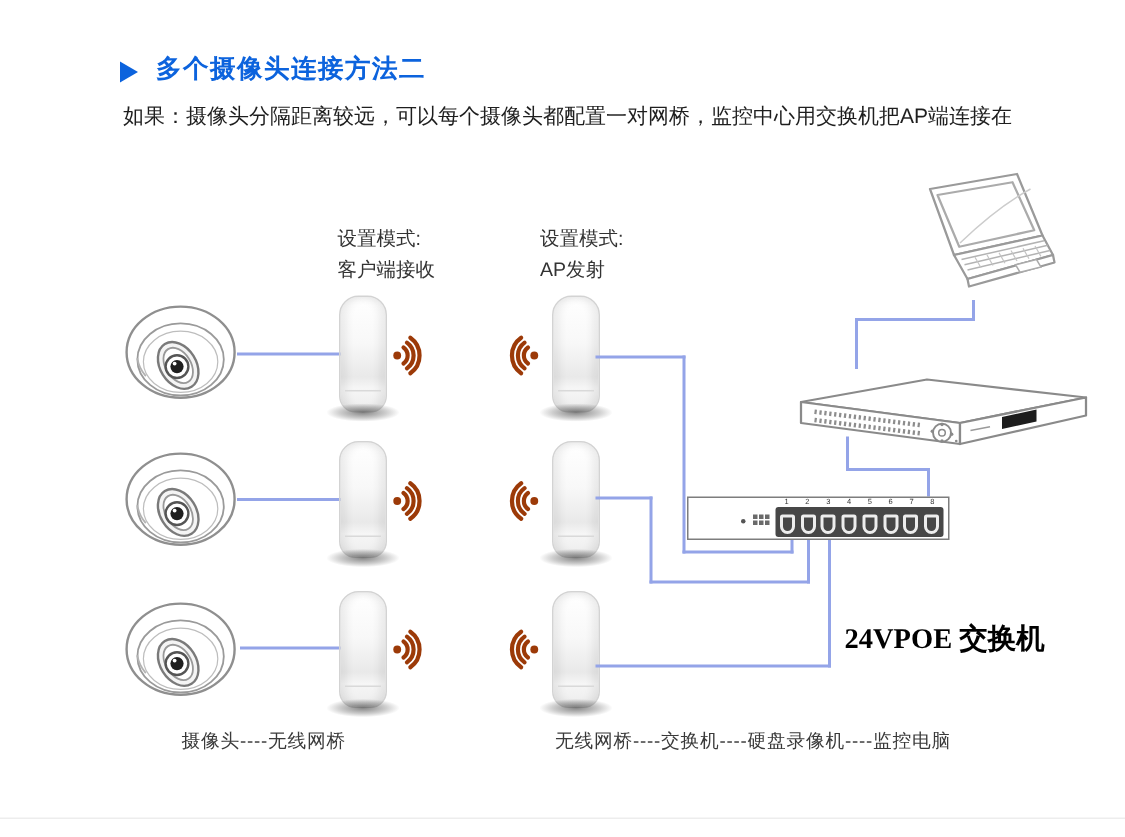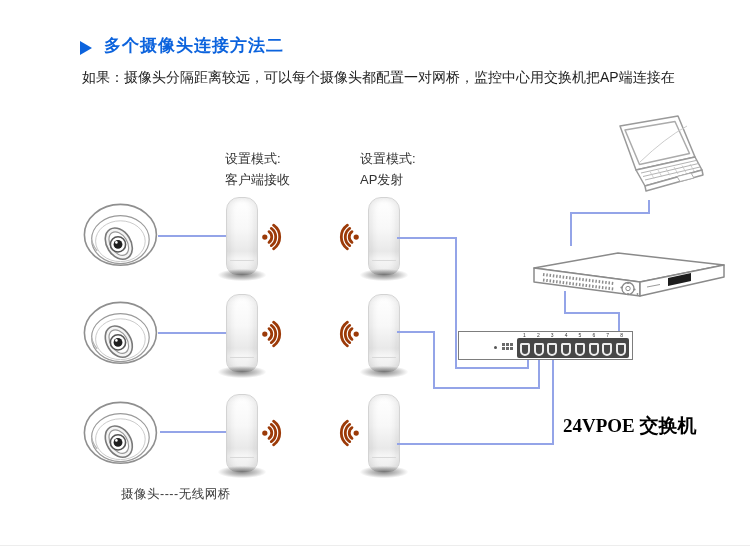--- a/index.html
+++ b/index.html
@@ -262,15 +262,16 @@
       <div class="port"></div>
       <div class="port"></div>
       <div class="port"></div>
       <div class="port"></div>
       <div class="port"></div>
     </div>
   </div>
   <div class="switch-label">24VPOE 交换机</div>
 
   <div class="caption" style="left:121px;top:486px;">摄像头----无线网桥</div>
+  <div class="caption" style="left:370px;top:486px;">无线网桥----交换机----硬盘录像机----监控电脑</div>
 
   <div class="bottom-rule"></div>
 </div>
 
 </body></html>

